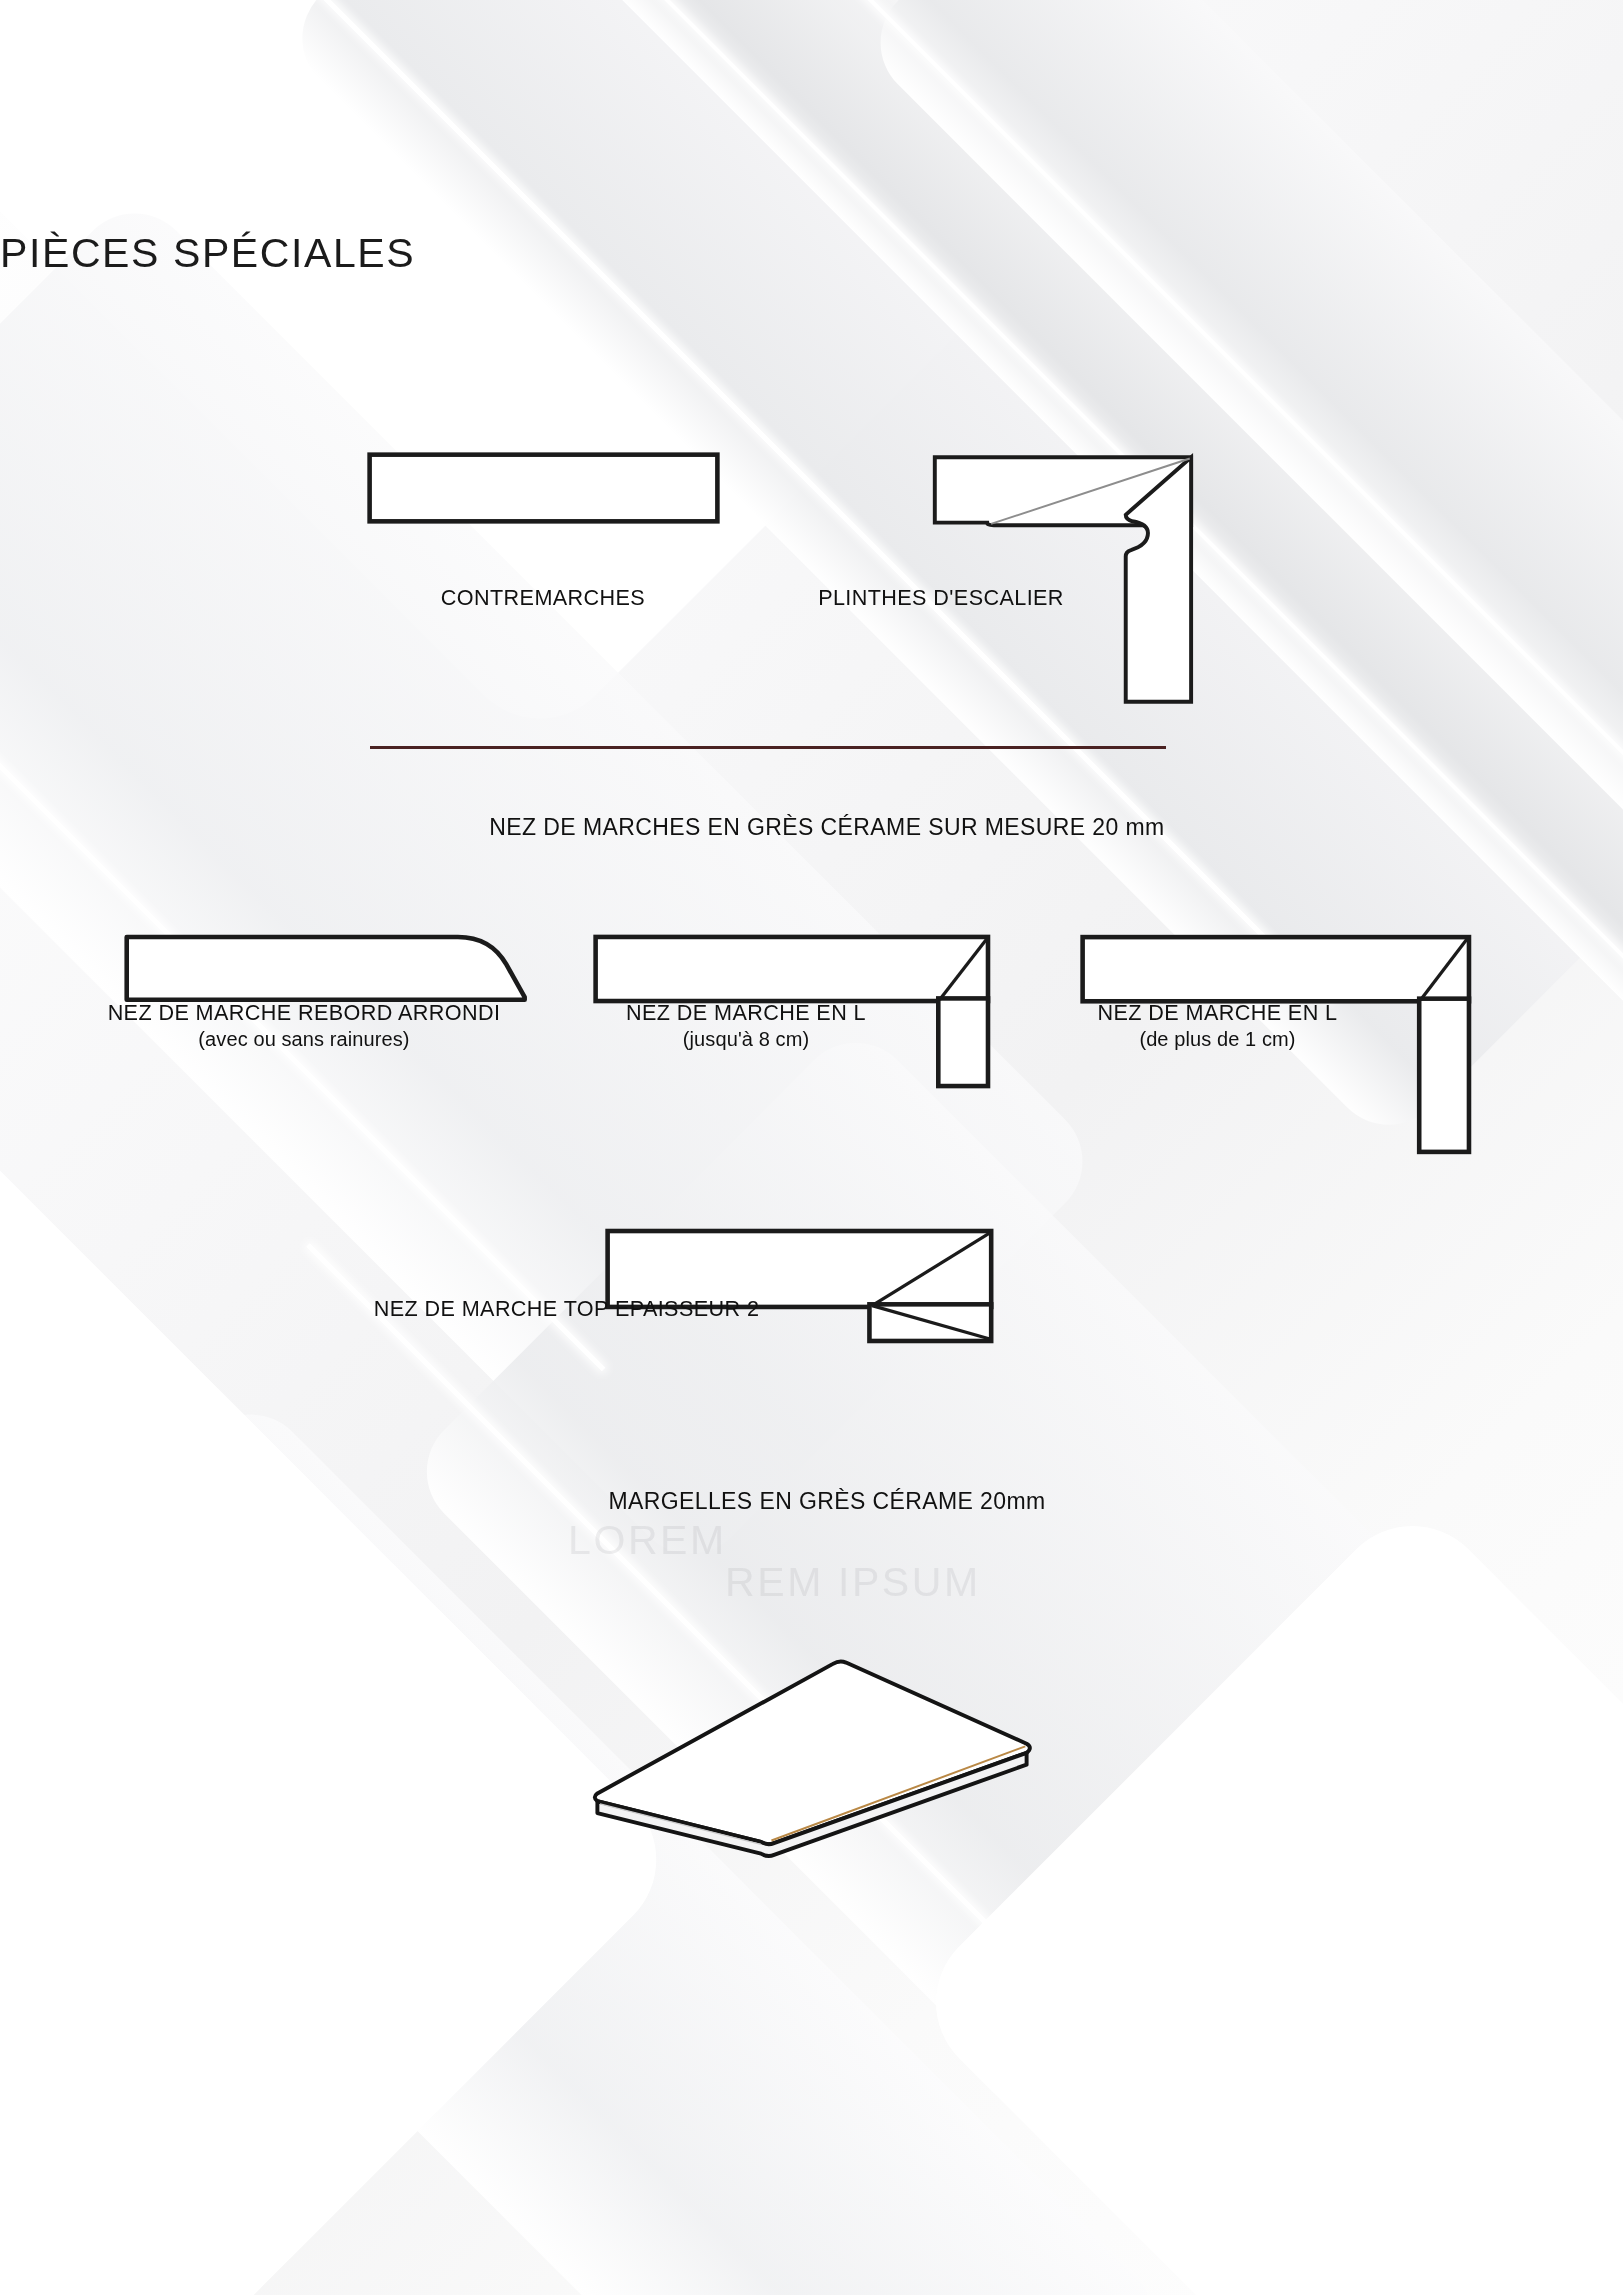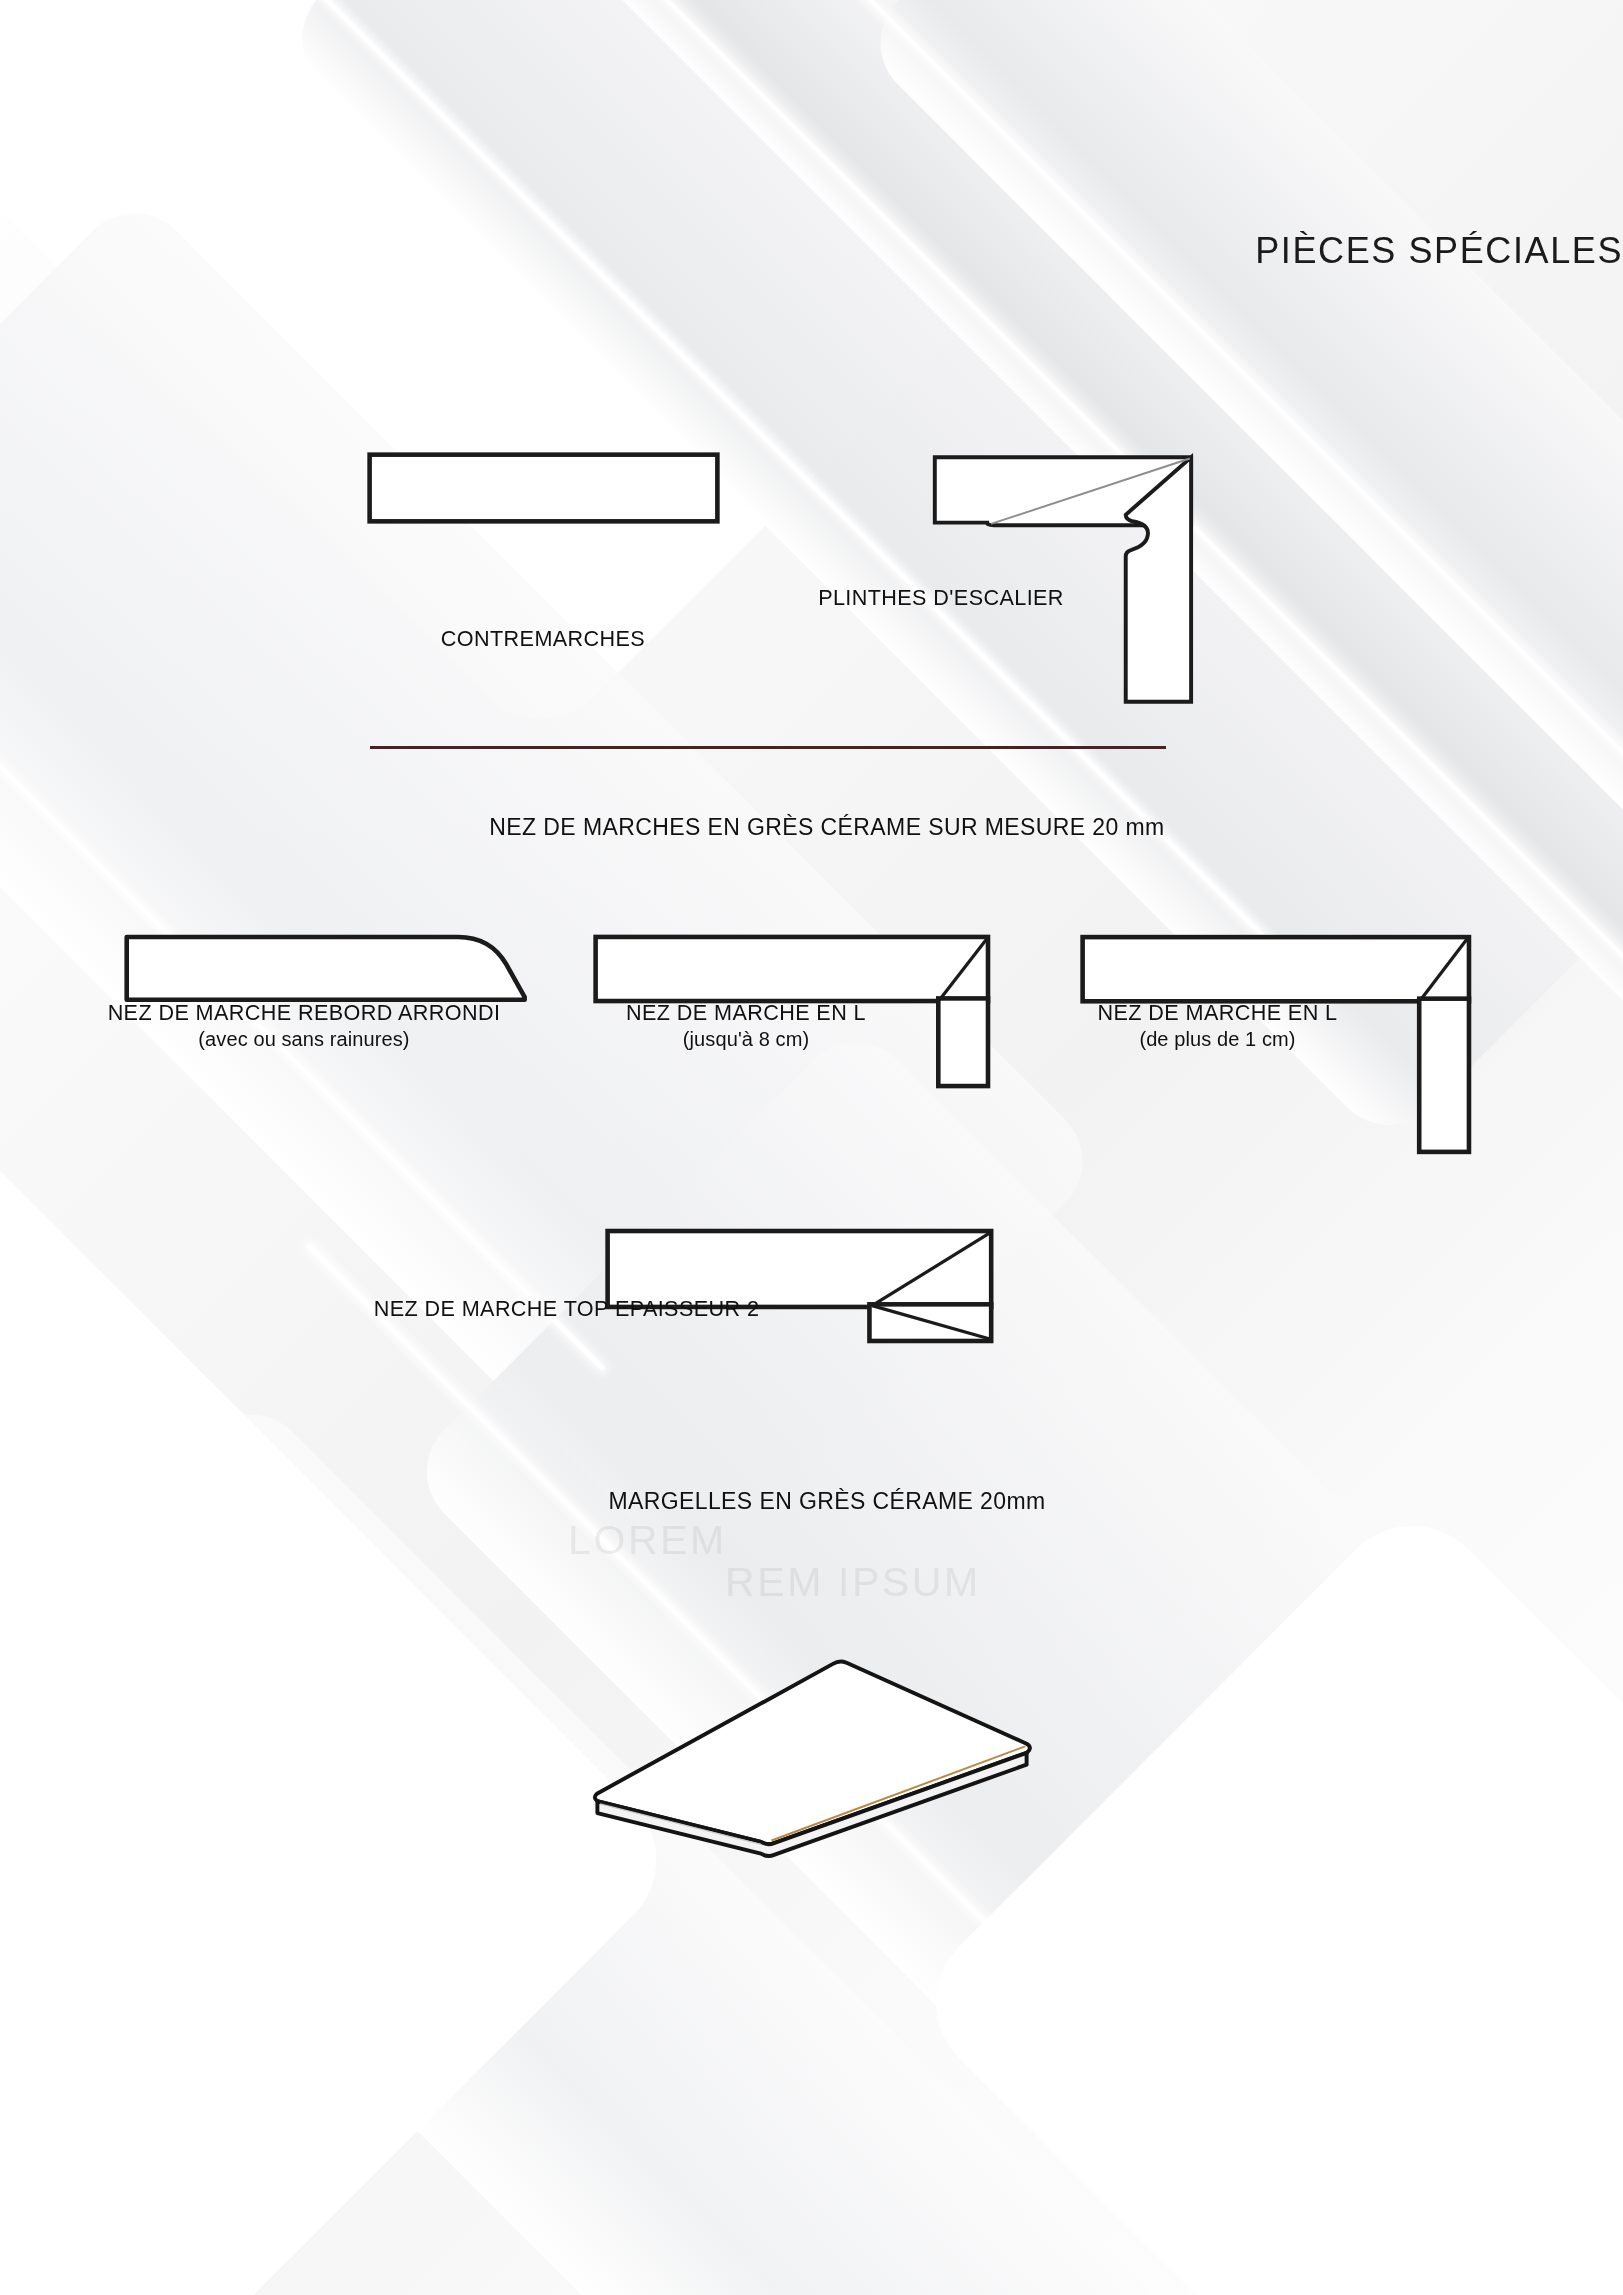--- a/index.html
+++ b/index.html
@@ -102,22 +102,22 @@
   
   .content {
     position: absolute;
     inset: 0;
   }
 
   .page-title {
     position: absolute;
     left: 0; right: 0;
     top: 230px;
-    text-align: right;
-    font-size: 36px;
+    text-align: left;
+    font-size: 41px;
     letter-spacing: 1.6px;
     font-weight: 300;
     color: #1b1b1b;
     font-family: "Liberation Sans", sans-serif;
   }
 
   .caption {
     position: absolute;
     text-align: center;
     color: #111111;
@@ -192,21 +192,21 @@
     <div class="edge e5"></div>
   </div>
 
   <div class="content">
 
     <div class="page-title">PIÈCES SPÉCIALES</div>
 
     <svg class="fig" style="left:367px; top:452px;" width="353" height="72" viewBox="0 0 540 110">
       <rect x="4" y="4" width="532" height="102" fill="#ffffff" stroke="#1b1b1b" stroke-width="7"></rect>
     </svg>
-    <div class="caption" style="left:301px; top:584px; width:484px;margin-top:41px;">
+    <div class="caption" style="left:301px; top:584px; width:484px;">
       <span>CONTREMARCHES</span>
     </div>
 
     <svg class="fig" style="left:932px; top:452px;" width="275" height="255" viewBox="0 0 420 390">
 
       <path d="M 4 8 L 396 8 L 396 112 L 94 112 Q 84 112 84 108 L 4 108 Z" fill="#ffffff" stroke="#1b1b1b" stroke-width="6" stroke-linejoin="miter"></path>
 
       <path d="M 396 8 L 396 382 L 296 382 L 296 160
                Q 296 152 304 150
                Q 330 142 330 124

